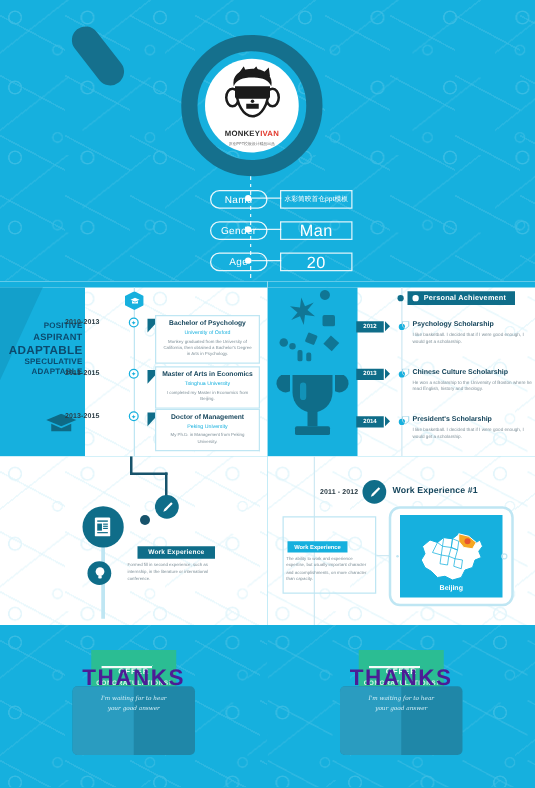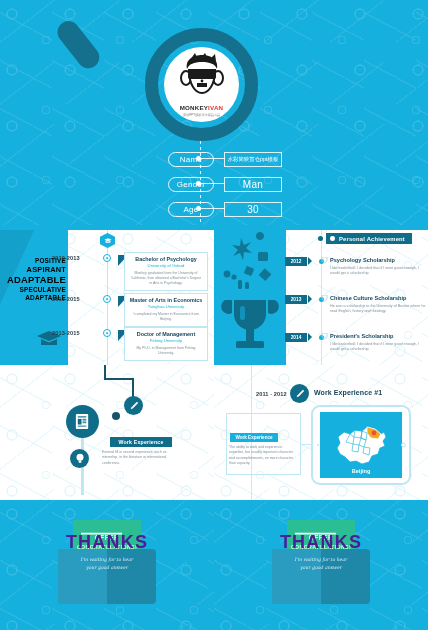--- a/index.html
+++ b/index.html
@@ -78,34 +78,34 @@
     letter-spacing:.3px;
   }
   .dot-node {
     position:absolute; left:196px; width:5px; height:5px; border-radius:50%;
     background:#fff; top:5px;
   }
   .conn { position:absolute; left:201px; top:7px; width:24px; height:1px; background:rgba(255,255,255,.85); }
   .vbox {
     position:absolute; left:224px; width:58px; height:15px;
     border:1px solid rgba(255,255,255,.85);
-    color:#fff; font-size:10px; display:flex; align-items:center; justify-content:center;
+    color:#fff; font-size:13px; display:flex; align-items:center; justify-content:center;
     letter-spacing:.3px; overflow:hidden; white-space:nowrap;
   }
   .vbox.cn { font-size:5.4px; letter-spacing:0; }
 
   
   .edu-topbar { position:absolute; left:0; top:0; width:214px; height:5px; background:#16b0de; }
   .edu-left { position:absolute; left:0; top:5px; width:68px; height:135px; background:#16b0de; overflow:hidden; }
   .edu-left .tri {
     position:absolute; left:-10px; top:-4px; width:0; height:0;
     border-left:46px solid #13a0cb; border-bottom:100px solid transparent;
   }
   .edu-words {
-    position:absolute; right:2px; top:27px; text-align:right; color:#000000;
+    position:absolute; right:2px; top:27px; text-align:right; color:#0c4a6e;
     font-weight:700; line-height:1.25; letter-spacing:.2px;
   }
   .edu-words div:nth-child(1){ font-size:6.4px; }
   .edu-words div:nth-child(2){ font-size:7.4px; }
   .edu-words div:nth-child(3){ font-size:9.4px; }
   .edu-words div:nth-child(4){ font-size:6.4px; }
   .edu-words div:nth-child(5){ font-size:6.4px; }
   .cap-icon { position:absolute; right:6px; bottom:18px; }
 
   .edu-axis { position:absolute; left:107px; top:5px; width:1px; height:135px; background:#bfe6f3; }
@@ -294,21 +294,21 @@
     <div class="info-row r2">
       <div class="pill">Gender</div>
       <div class="dot-node"></div>
       <div class="conn"></div>
       <div class="vbox">Man</div>
     </div>
     <div class="info-row r3">
       <div class="pill">Age</div>
       <div class="dot-node"></div>
       <div class="conn"></div>
-      <div class="vbox">30</div>
+      <div class="vbox">20</div>
     </div>
   </section>
 
   <section class="slide s-edu">
     <div class="doodle dark"></div>
     <div class="edu-topbar"></div>
 
     <div class="edu-left">
       <div class="tri"></div>
       <div class="edu-words">

